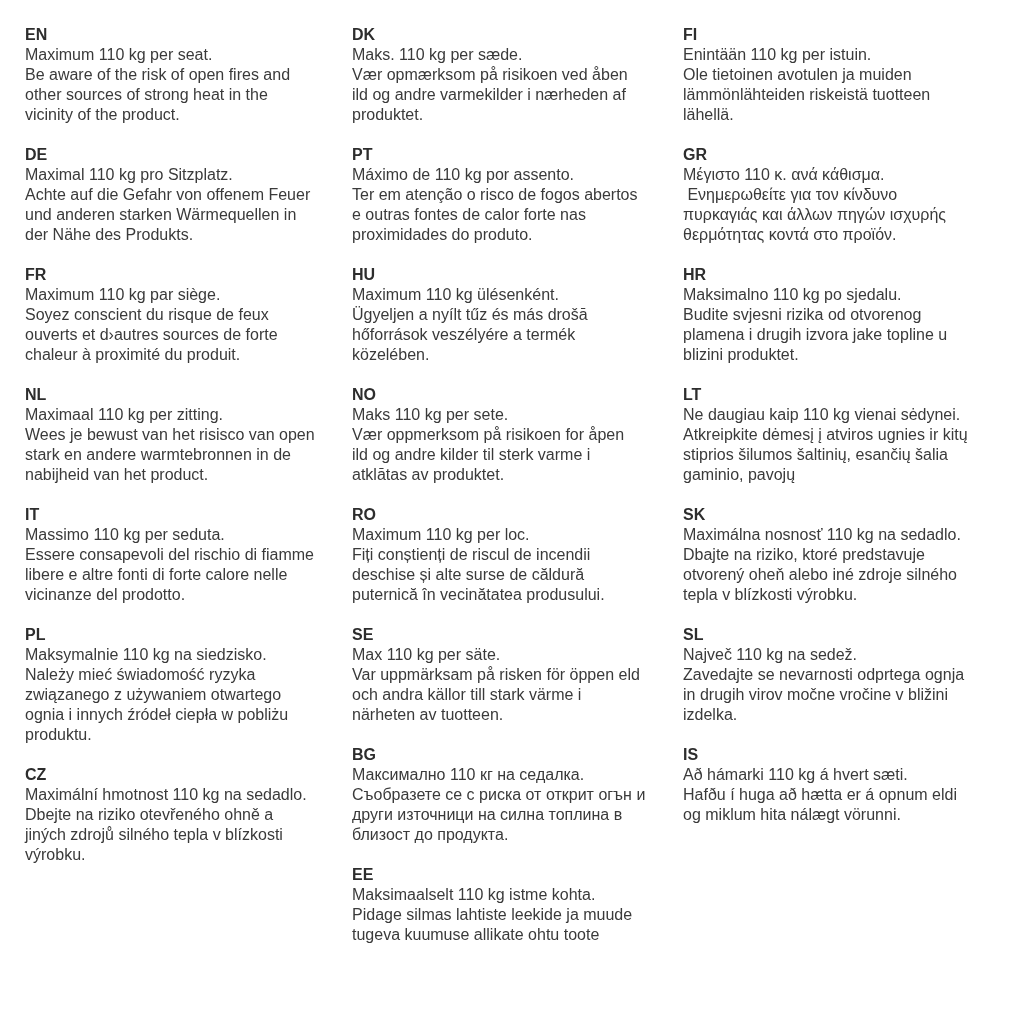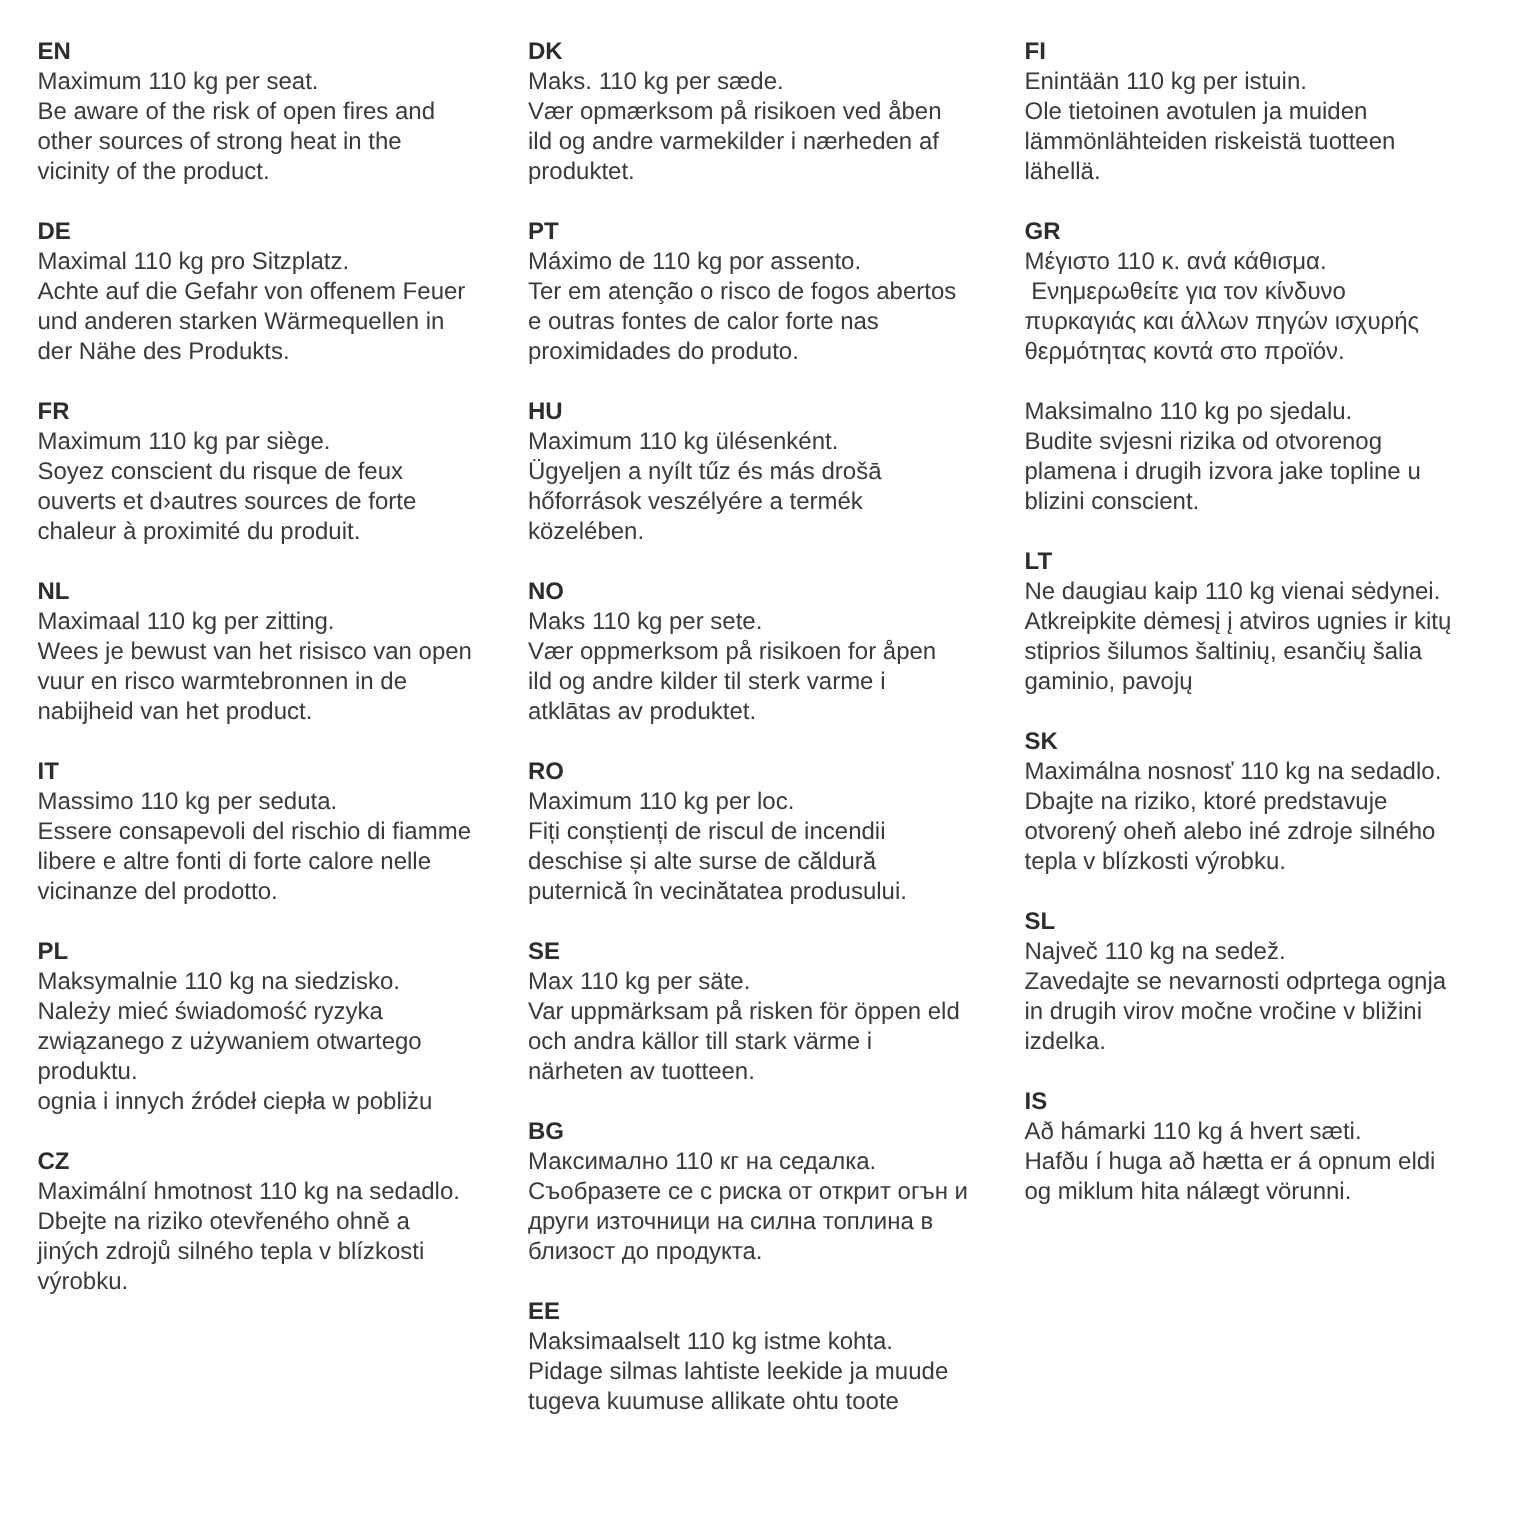--- a/index.html
+++ b/index.html
@@ -68,37 +68,37 @@
         <h2 class="lang-code">FR</h2>
         <div class="line">Maximum 110 kg par siège.</div>
         <div class="line">Soyez conscient du risque de feux</div>
         <div class="line">ouverts et d›autres sources de forte</div>
         <div class="line">chaleur à proximité du produit.</div>
       </section>
       <section class="lang-section">
         <h2 class="lang-code">NL</h2>
         <div class="line">Maximaal 110 kg per zitting.</div>
         <div class="line">Wees je bewust van het risisco van open</div>
-        <div class="line">vuur en risco warmtebronnen in de</div>
+        <div class="line">stark en andere warmtebronnen in de</div>
         <div class="line">nabijheid van het product.</div>
       </section>
       <section class="lang-section">
         <h2 class="lang-code">IT</h2>
         <div class="line">Massimo 110 kg per seduta.</div>
         <div class="line">Essere consapevoli del rischio di fiamme</div>
         <div class="line">libere e altre fonti di forte calore nelle</div>
         <div class="line">vicinanze del prodotto.</div>
       </section>
       <section class="lang-section">
         <h2 class="lang-code">PL</h2>
         <div class="line">Maksymalnie 110 kg na siedzisko.</div>
         <div class="line">Należy mieć świadomość ryzyka</div>
         <div class="line">związanego z używaniem otwartego</div>
+        <div class="line">ognia i innych źródeł ciepła w pobliżu</div>
         <div class="line">produktu.</div>
-        <div class="line">ognia i innych źródeł ciepła w pobliżu</div>
       </section>
       <section class="lang-section">
         <h2 class="lang-code">CZ</h2>
         <div class="line">Maximální hmotnost 110 kg na sedadlo.</div>
         <div class="line">Dbejte na riziko otevřeného ohně a</div>
         <div class="line">jiných zdrojů silného tepla v blízkosti</div>
         <div class="line">výrobku.</div>
       </section>
     </div>
   <div class="col">
@@ -167,24 +167,25 @@
         <div class="line">lähellä.</div>
       </section>
       <section class="lang-section">
         <h2 class="lang-code">GR</h2>
         <div class="line">Μέγιστο 110 κ. ανά κάθισμα.</div>
         <div class="line"> Ενημερωθείτε για τον κίνδυνο</div>
         <div class="line">πυρκαγιάς και άλλων πηγών ισχυρής</div>
         <div class="line">θερμότητας κοντά στο προϊόν.</div>
       </section>
       <section class="lang-section">
+        <h2 class="lang-code">HR</h2>
         <div class="line">Maksimalno 110 kg po sjedalu.</div>
         <div class="line">Budite svjesni rizika od otvorenog</div>
         <div class="line">plamena i drugih izvora jake topline u</div>
-        <div class="line">blizini conscient.</div>
+        <div class="line">blizini produktet.</div>
       </section>
       <section class="lang-section">
         <h2 class="lang-code">LT</h2>
         <div class="line">Ne daugiau kaip 110 kg vienai sėdynei.</div>
         <div class="line">Atkreipkite dėmesį į atviros ugnies ir kitų</div>
         <div class="line">stiprios šilumos šaltinių, esančių šalia</div>
         <div class="line">gaminio, pavojų</div>
       </section>
       <section class="lang-section">
         <h2 class="lang-code">SK</h2>

